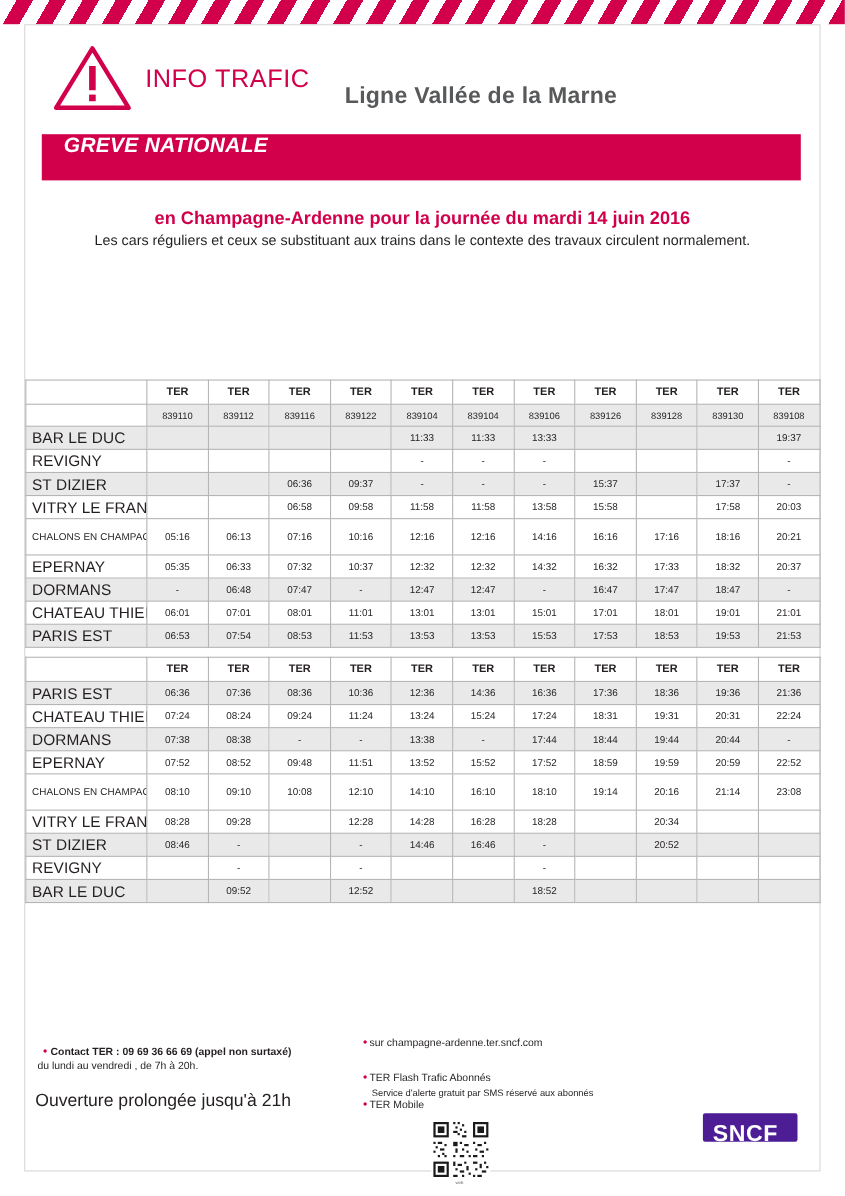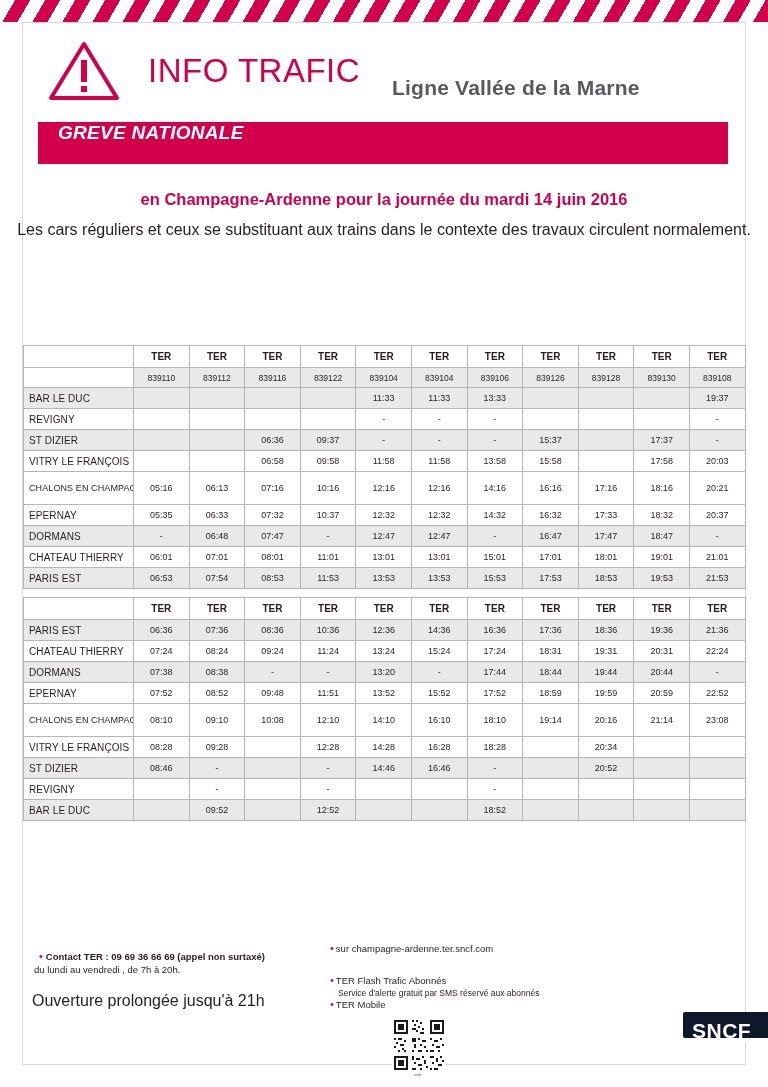--- a/index.html
+++ b/index.html
@@ -54,24 +54,24 @@
     align-items: center;
   }
   .warn-icon {
     width: 72px;
     height: 62px;
     position: relative;
     flex: 0 0 auto;
   }
   .warn-icon svg { display: block; }
   .info-trafic {
-    font-size: 33px;
+    font-size: 23px;
     letter-spacing: 0.5px;
     color: #d2004b;
-    margin-left: 28px;
+    margin-left: 12px;
     font-weight: 400;
   }
   .ligne-label {
     font-size: 21px;
     font-weight: bold;
     color: #58595b;
     margin-left: 32px;
     letter-spacing: 0.2px;
     margin-top: 33px;
   }
@@ -103,23 +103,22 @@
     width: 768px;
     text-align: center;
   }
   .intro-line {
     color: #d2004b;
     font-size: 16.5px;
     font-weight: bold;
     line-height: 23px;
   }
   .sub-note {
-    margin-top: 10px;
     color: #231f20;
-    font-size: 16px;
+    font-size: 13px;
   }
 
   
   .table-wrap {
     position: absolute;
     left: 23px;
     width: 722px;
   }
   #table1-wrap { top: 345px; }
   #table2-wrap { top: 597px; }
@@ -134,21 +133,21 @@
     font-size: 9px;
     text-align: center;
     height: 18px;
     color: #231f20;
     overflow: hidden;
     white-space: nowrap;
   }
   table.sched td.station {
     text-align: left;
     padding-left: 5px;
-    font-size: 10px;
+    font-size: 14px;
     letter-spacing: 0.1px;
   }
   table.sched tr.hdr td {
     font-weight: bold;
     font-size: 10px;
     height: 19px;
   }
   table.sched tr.num td {
     font-size: 8.5px;
     height: 17px;
@@ -239,23 +238,22 @@
     color: #666;
   }
 
   
   .sncf-logo {
     position: absolute;
     left: 639px;
     top: 1012px;
     width: 86px;
     height: 26px;
-    background: #0f172a;
+    background: #4c1d95;
     border-radius: 2px;
-    margin-left: 44px;
   }
   .sncf-logo .txt {
     color: #ffffff;
     font-size: 21px;
     font-weight: bold;
     letter-spacing: 0.5px;
     position: absolute;
     left: 9px;
     top: 7px;
   }
@@ -528,21 +526,21 @@
           <td>19:31</td>
           <td>20:31</td>
           <td>22:24</td>
         </tr>
         <tr class="shade">
           <td class="station">DORMANS</td>
           <td>07:38</td>
           <td>08:38</td>
           <td>-</td>
           <td>-</td>
-          <td>13:20</td>
+          <td>13:38</td>
           <td>-</td>
           <td>17:44</td>
           <td>18:44</td>
           <td>19:44</td>
           <td>20:44</td>
           <td>-</td>
         </tr>
         <tr>
           <td class="station">EPERNAY</td>
           <td>07:52</td>

